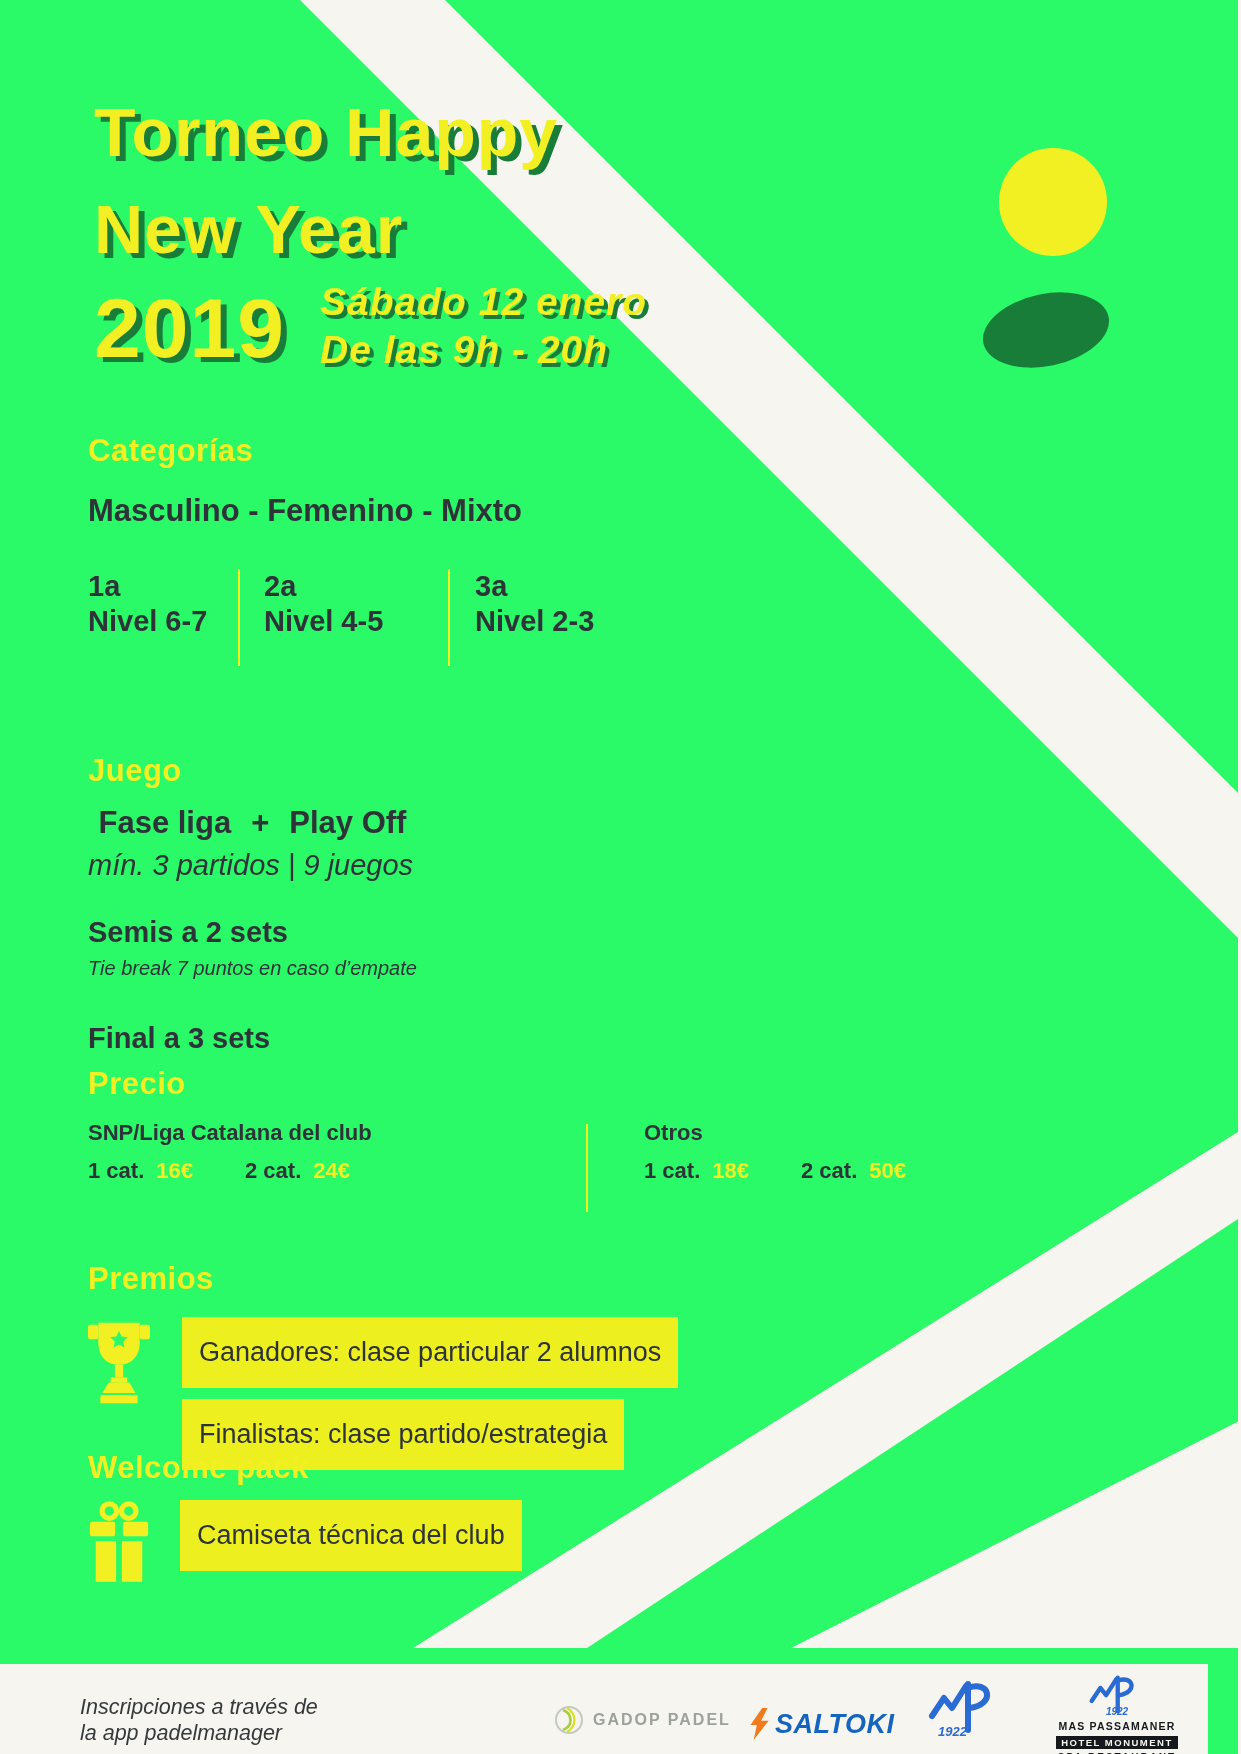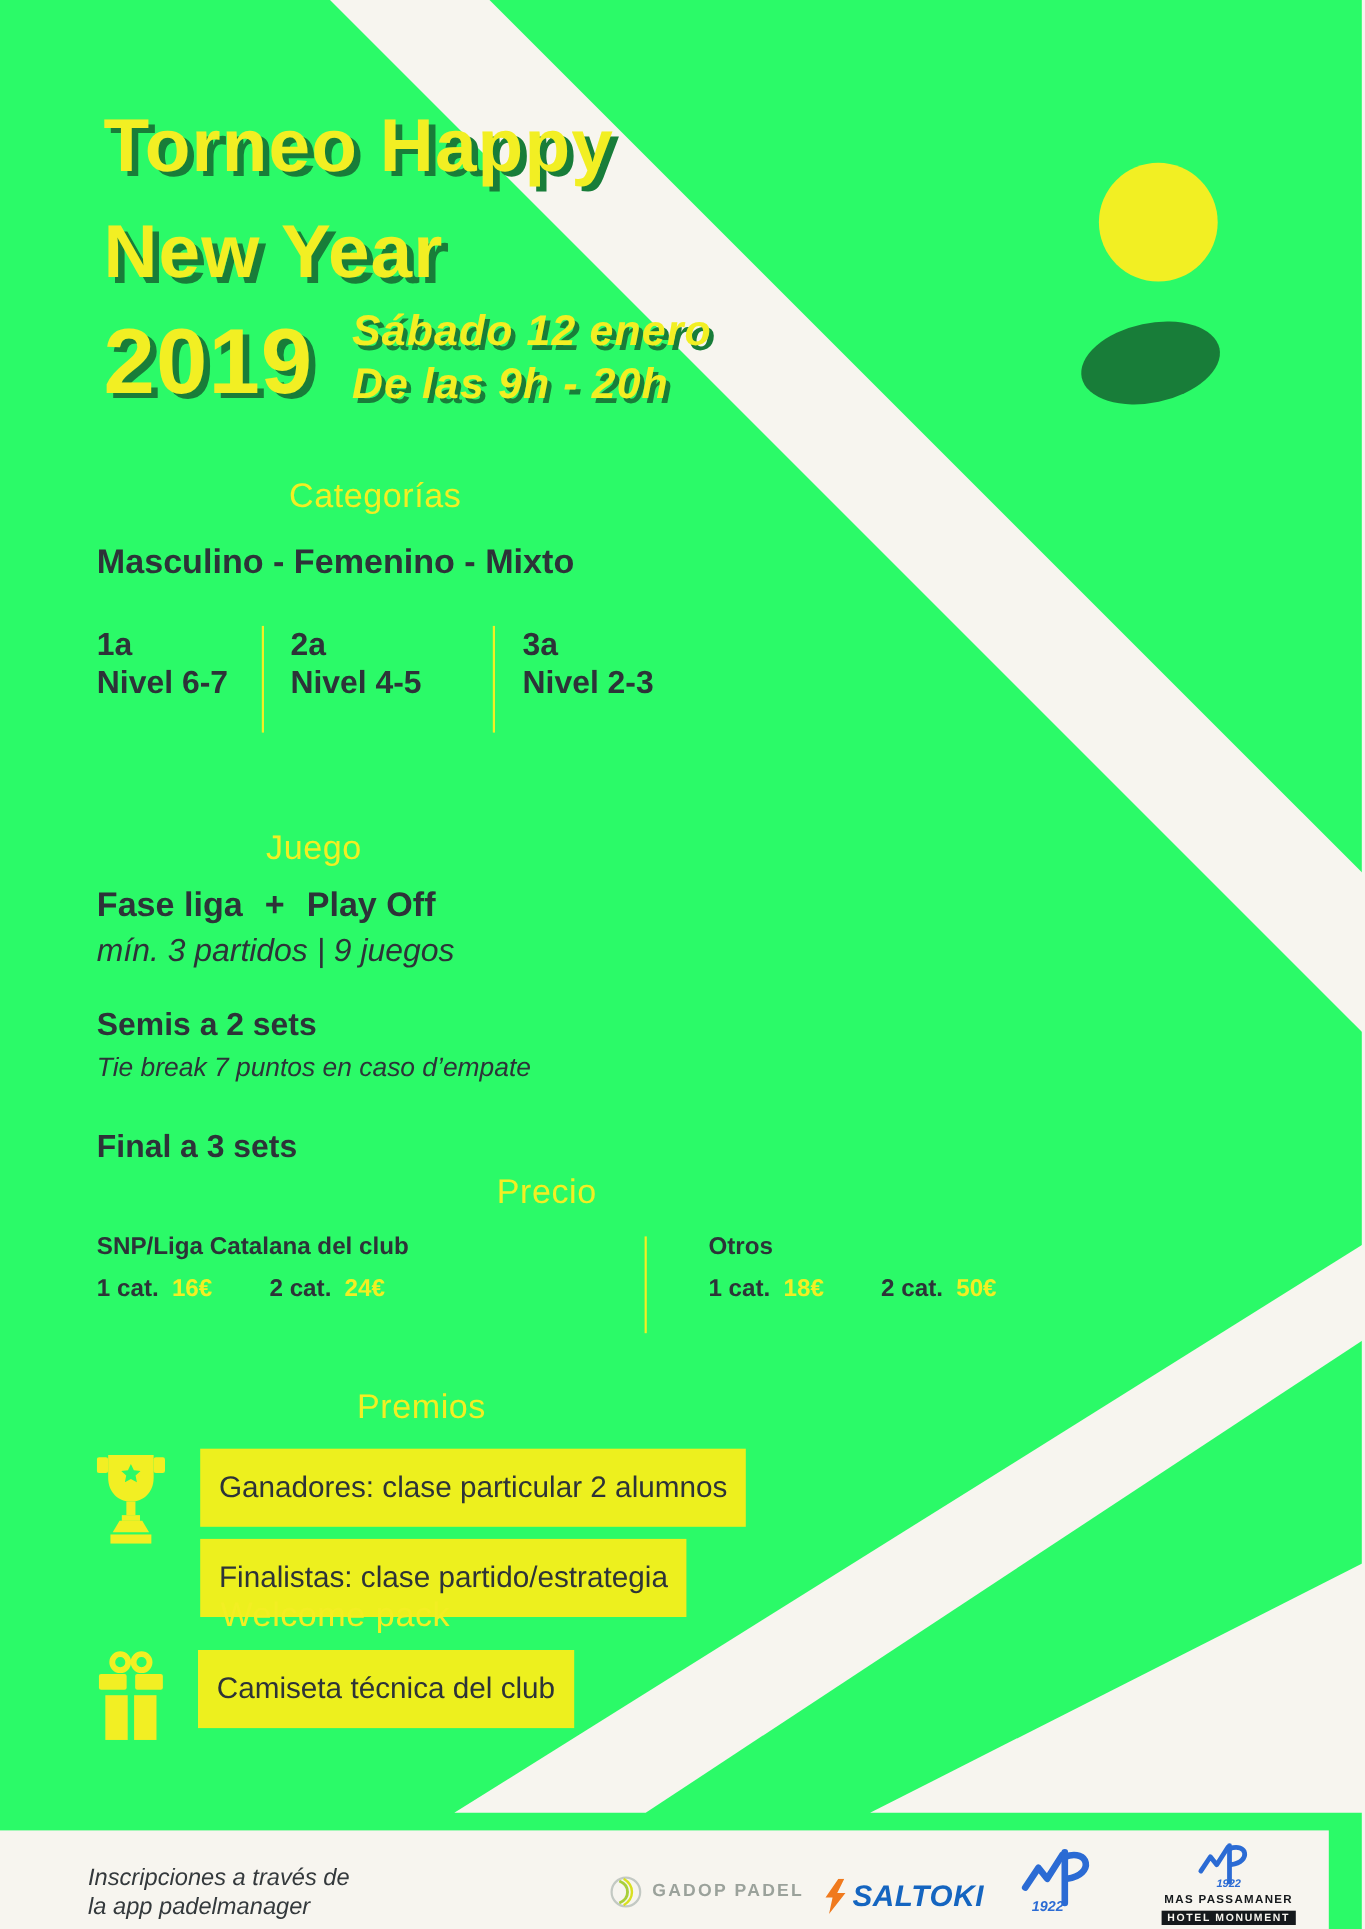--- a/index.html
+++ b/index.html
@@ -10,40 +10,40 @@
   }
   .bg-svg{position:absolute;left:0;top:0;width:1241px;height:1754px;display:block;}
   
   .title{position:absolute;left:94px;top:84px;color:var(--yellow);font-weight:bold;
          text-shadow:6px 5px 0 var(--dark_green);line-height:97px;font-size:68px;letter-spacing:1px;}
   .title .t3{font-size:84px;line-height:100px;}
   .datebox{position:absolute;left:320px;top:278px;color:var(--yellow);font-style:italic;font-weight:bold;
          font-size:39px;line-height:48px;text-shadow:4px 4px 0 var(--dark_green);letter-spacing:1px;}
   
   .sec{position:absolute;left:88px;}
-  .sec-heading{color:var(--yellow);font-size:31px;font-weight:normal;letter-spacing:0.5px;text-align:center;}
+  .sec-heading{color:var(--yellow);font-size:31px;font-weight:bold;letter-spacing:0.5px;}
   .dark{color:var(--dark_text);}
   .bold{font-weight:bold;}
   .italic{font-style:italic;}
   
   #categorias{top:433px;}
   .cat-sub{margin-top:24px;font-size:31px;}
   .cat-cols{margin-top:40px;display:flex;align-items:flex-start;}
   .cat-col{font-size:29px;line-height:35px;}
   .cat-col.c1{width:150px;}
   .cat-col.c2{width:208px;padding-left:24px;box-sizing:border-box;}
   .cat-col.c3{padding-left:25px;}
   .vdiv{width:2px;height:97px;background:var(--yellow);flex:none;}
   
   #juego{top:753px;}
-  .fase-row{margin-top:16px;font-size:31px;}
+  .fase-row{margin-top:16px;font-size:31px;text-align:center;}
   .fase-row .plus{display:inline-block;margin:0 20px;}
   .detail{margin-top:8px;font-size:29px;}
   .semis{margin-top:34px;font-size:29px;}
-  .tie{margin-top:8px;font-size:24px;}
+  .tie{margin-top:8px;font-size:20px;}
   .final{margin-top:42px;font-size:29px;}
   
   #precio{top:1066px;}
   .price-groups{margin-top:18px;display:flex;align-items:stretch;}
   .pg{font-size:22px;}
   .pg .pg-title{font-weight:bold;}
   .pg-row{margin-top:12px;display:flex;align-items:flex-end;}
   .pg-row .plabel{font-weight:bold;}
   .pg-row .pval{font-weight:bold;color:var(--yellow);margin-left:12px;}
   .pg-row .gap{width:52px;flex:none;}

